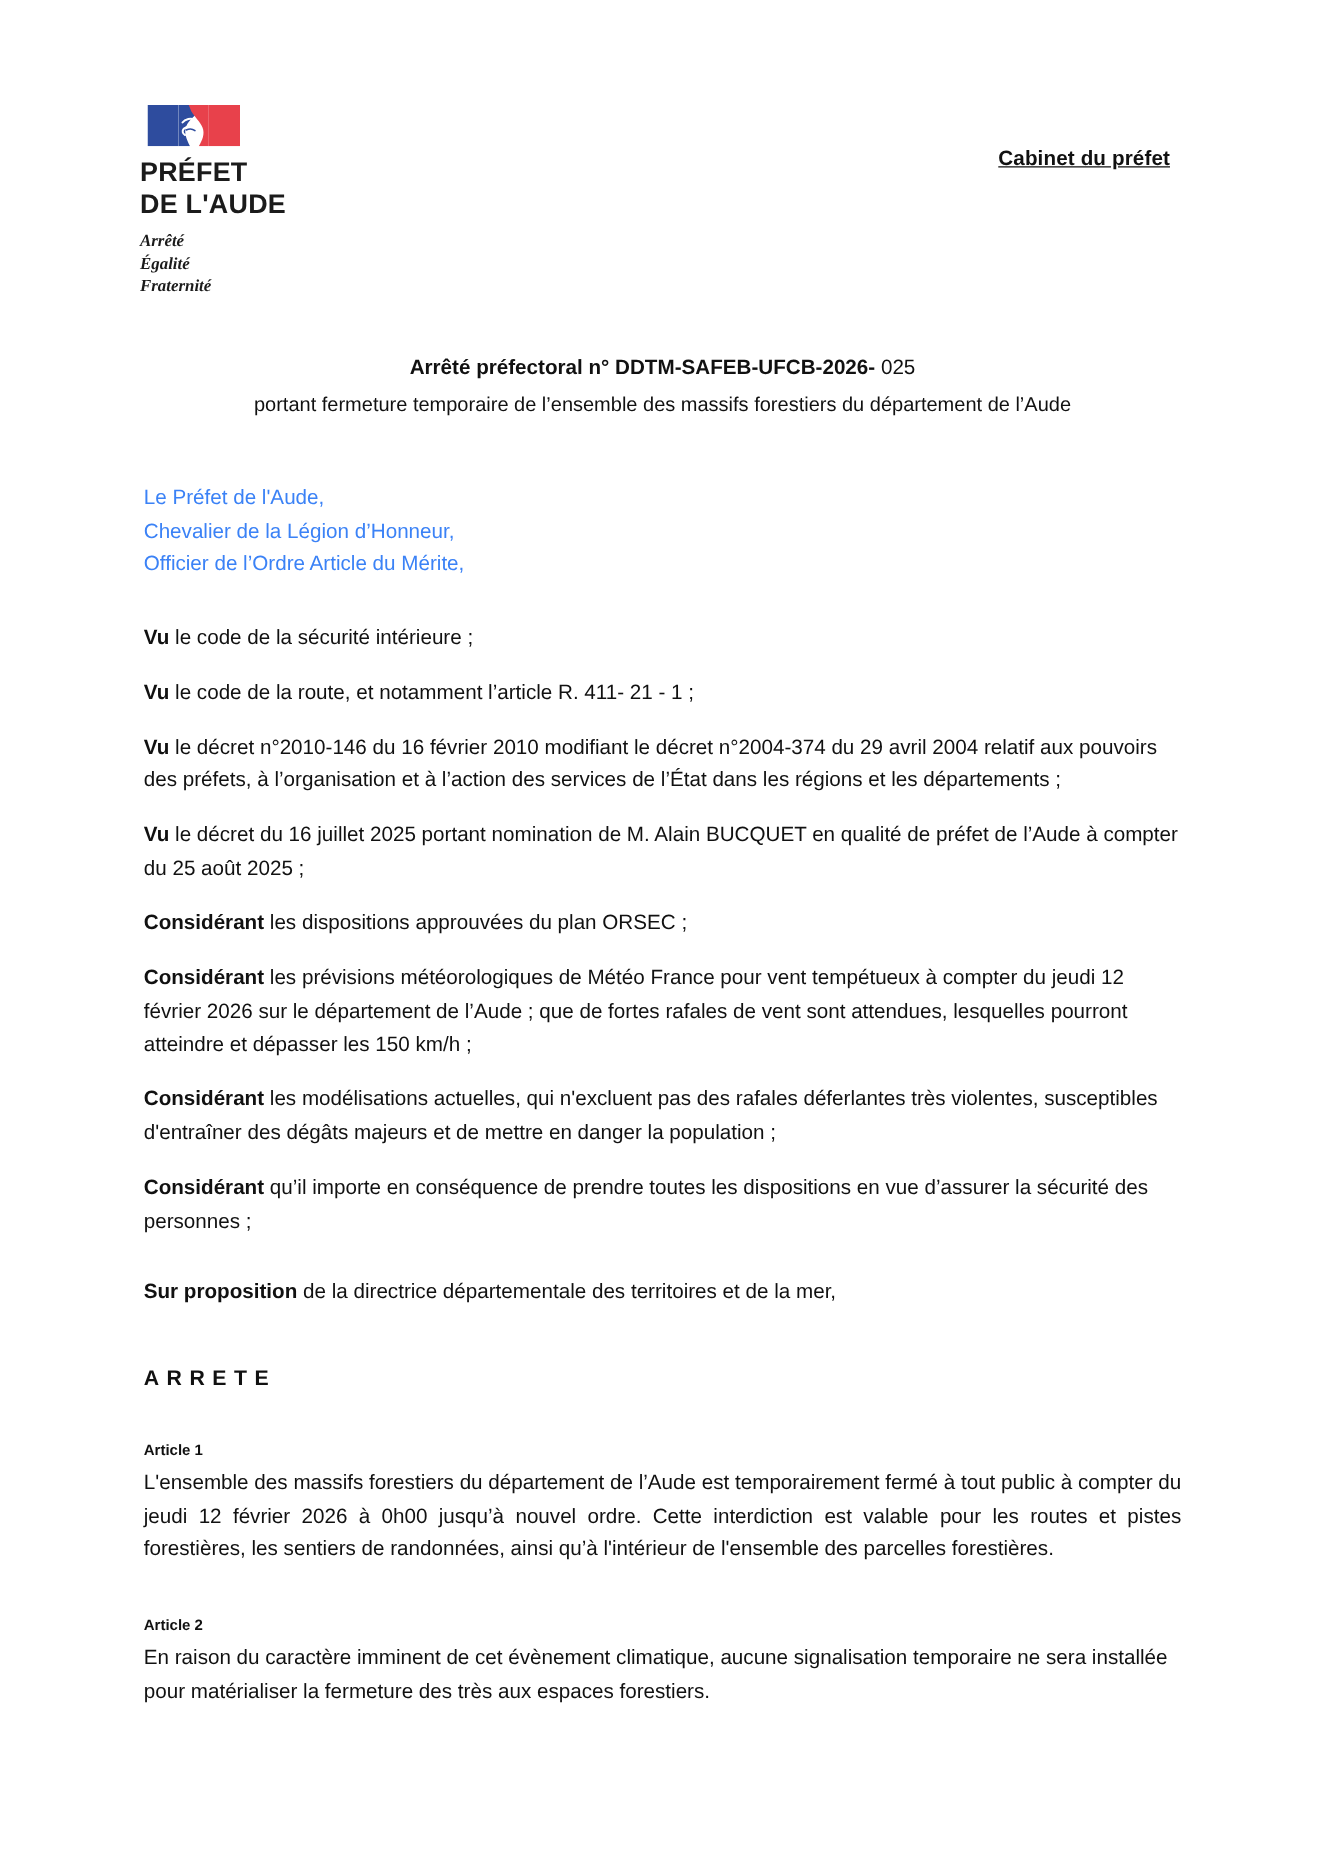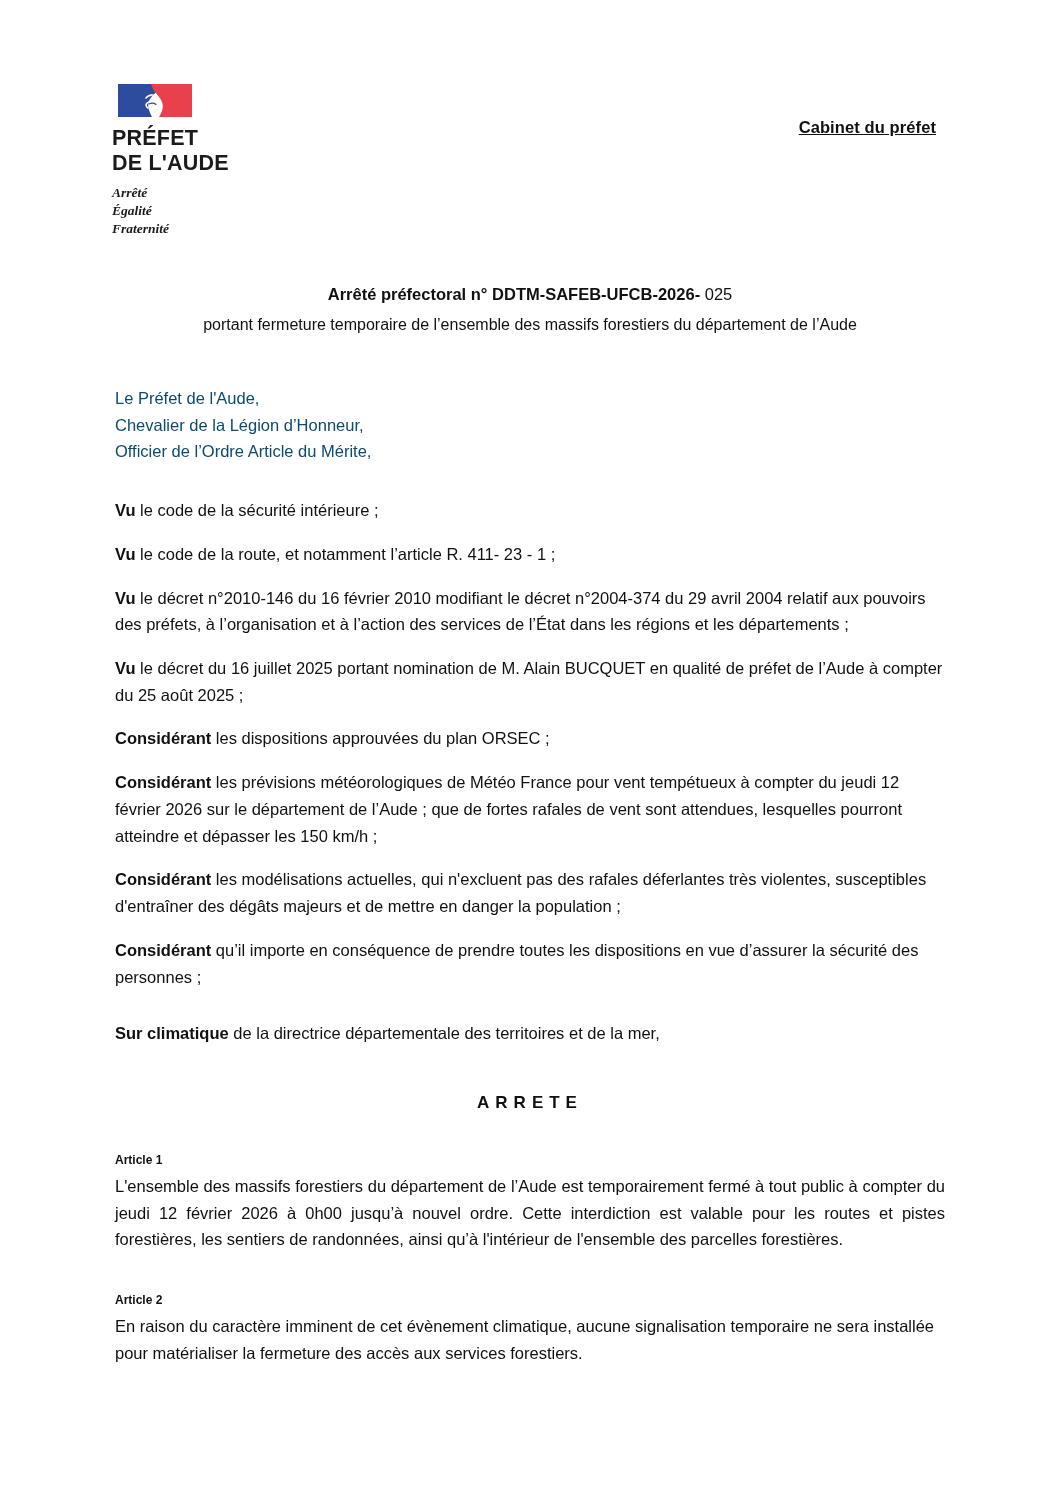--- a/index.html
+++ b/index.html
@@ -95,38 +95,37 @@
   .body-wrap {
     position: absolute;
     left: 115px;
     top: 385px;
     width: 830px;
   }
 
   .addressee {
     font-size: 16.5px;
     line-height: 1.62;
-    color: #0c4a6e;
+    color: #3b82f6;
   }
   .addressee div { white-space: nowrap; }
 
   .clause {
     font-size: 16.5px;
     line-height: 1.62;
     color: #111;
     margin-top: 17px;
     text-align: left;
   }
   .clause .lead { font-weight: bold; }
 
   .clause.first { margin-top: 32px; }
   .clause.gap-before { margin-top: 30px; }
 
   .arrete-heading {
-    text-align: center;
     font-size: 17px;
     font-weight: bold;
     letter-spacing: 6px;
     margin-top: 46px;
     color: #111;
   }
 
   .article {
     margin-top: 40px;
   }
@@ -178,43 +177,43 @@
   <div class="body-wrap">
 
     <div class="addressee">
       <div>Le Préfet de l'Aude,</div>
       <div>Chevalier de la Légion d’Honneur,</div>
       <div>Officier de l’Ordre Article du Mérite,</div>
     </div>
 
     <div class="clause first"><span class="lead">Vu</span><span> le code de la sécurité intérieure ;</span></div>
 
-    <div class="clause"><span class="lead">Vu</span><span> le code de la route, et notamment l’article R. 411- 23 - 1 ;</span></div>
+    <div class="clause"><span class="lead">Vu</span><span> le code de la route, et notamment l’article R. 411- 21 - 1 ;</span></div>
 
     <div class="clause"><span class="lead">Vu</span><span> le décret n°2010-146 du 16 février 2010 modifiant le décret n°2004-374 du 29 avril 2004 relatif aux pouvoirs des préfets, à l’organisation et à l’action des services de l’État dans les régions et les départements ;</span></div>
 
     <div class="clause"><span class="lead">Vu</span><span> le décret du 16 juillet 2025 portant nomination de M. Alain BUCQUET en qualité de préfet de l’Aude à compter du 25 août 2025 ;</span></div>
 
     <div class="clause"><span class="lead">Considérant</span><span> les dispositions approuvées du plan ORSEC ;</span></div>
 
     <div class="clause"><span class="lead">Considérant</span><span> les prévisions météorologiques de Météo France pour vent tempétueux à compter du jeudi 12 février 2026 sur le département de l’Aude ; que de fortes rafales de vent sont attendues, lesquelles pourront atteindre et dépasser les 150 km/h ;</span></div>
 
     <div class="clause"><span class="lead">Considérant</span><span> les modélisations actuelles, qui n'excluent pas des rafales déferlantes très violentes, susceptibles d'entraîner des dégâts majeurs et de mettre en danger la population ;</span></div>
 
 
     <div class="clause"><span class="lead">Considérant</span><span> qu’il importe en conséquence de prendre toutes les dispositions en vue d’assurer la sécurité des personnes ;</span></div>
 
-    <div class="clause gap-before"><span class="lead">Sur climatique</span><span> de la directrice départementale des territoires et de la mer,</span></div>
+    <div class="clause gap-before"><span class="lead">Sur proposition</span><span> de la directrice départementale des territoires et de la mer,</span></div>
 
     <div class="arrete-heading">ARRETE</div>
 
     <div class="article">
       <div class="article-title">Article 1</div>
       <div class="article-body">L'ensemble des massifs forestiers du département de l’Aude est temporairement fermé à tout public à compter du jeudi 12 février 2026 à 0h00 jusqu’à nouvel ordre. Cette interdiction est valable pour les routes et pistes forestières, les sentiers de randonnées, ainsi qu’à l'intérieur de l'ensemble des parcelles forestières.</div>
     </div>
 
     <div class="article">
       <div class="article-title">Article 2</div>
-      <div class="article-body left">En raison du caractère imminent de cet évènement climatique, aucune signalisation temporaire ne sera installée pour matérialiser la fermeture des accès aux services forestiers.</div>
+      <div class="article-body left">En raison du caractère imminent de cet évènement climatique, aucune signalisation temporaire ne sera installée pour matérialiser la fermeture des très aux espaces forestiers.</div>
     </div>
 
   </div>
 </div>
 
 </body></html>

